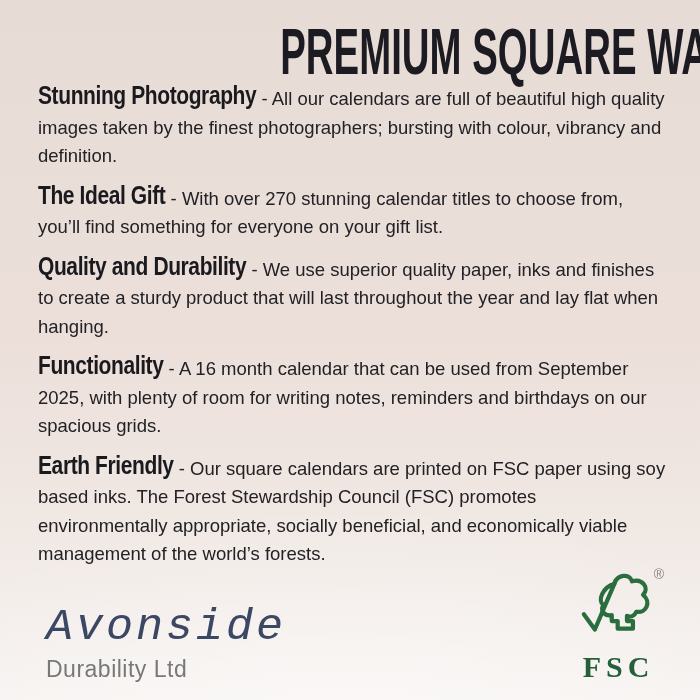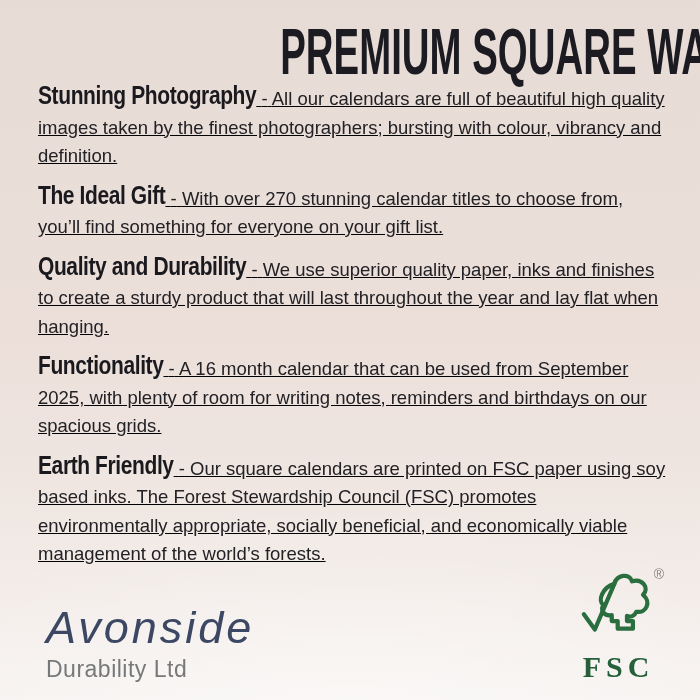--- a/index.html
+++ b/index.html
@@ -23,21 +23,21 @@
     font-size: 64px;
     line-height: 64px;
     letter-spacing: 0px;
     color: #1c1b21;
     white-space: nowrap;
     transform: scaleX(0.60);
     transform-origin: 50% 50%;
   }
 
   
-  .sections { width: 628px; text-decoration: underline; }
+  .sections { width: 628px; }
   .section { font-size: 18.5px; line-height: 28.5px; color: #222125; margin-bottom: 13px; }
   .sec-head {
     display: inline-block;
     font-weight: 700;
     font-size: 21px;
     letter-spacing: -0.4px;
     color: #1a191e;
     transform: scaleY(1.26);
     transform-origin: 50% 82%;
     white-space: nowrap;
@@ -47,21 +47,21 @@
   
   .footer {
     position: absolute;
     left: 38px; right: 30px; bottom: 16px;
     display: flex;
     justify-content: space-between;
     align-items: flex-end;
   }
   .publisher { margin-left: 8px; }
   .publisher-name {
-    font-family: Liberation Sans, sans-serif;
+    font-family: Liberation Mono, monospace;
     font-style: italic;
     font-size: 45px;
     line-height: 48px;
     letter-spacing: 3px;
     color: #3c4763;
   }
   .publisher-subtitle {
     font-size: 23px;
     line-height: 30px;
     letter-spacing: 0.5px;

